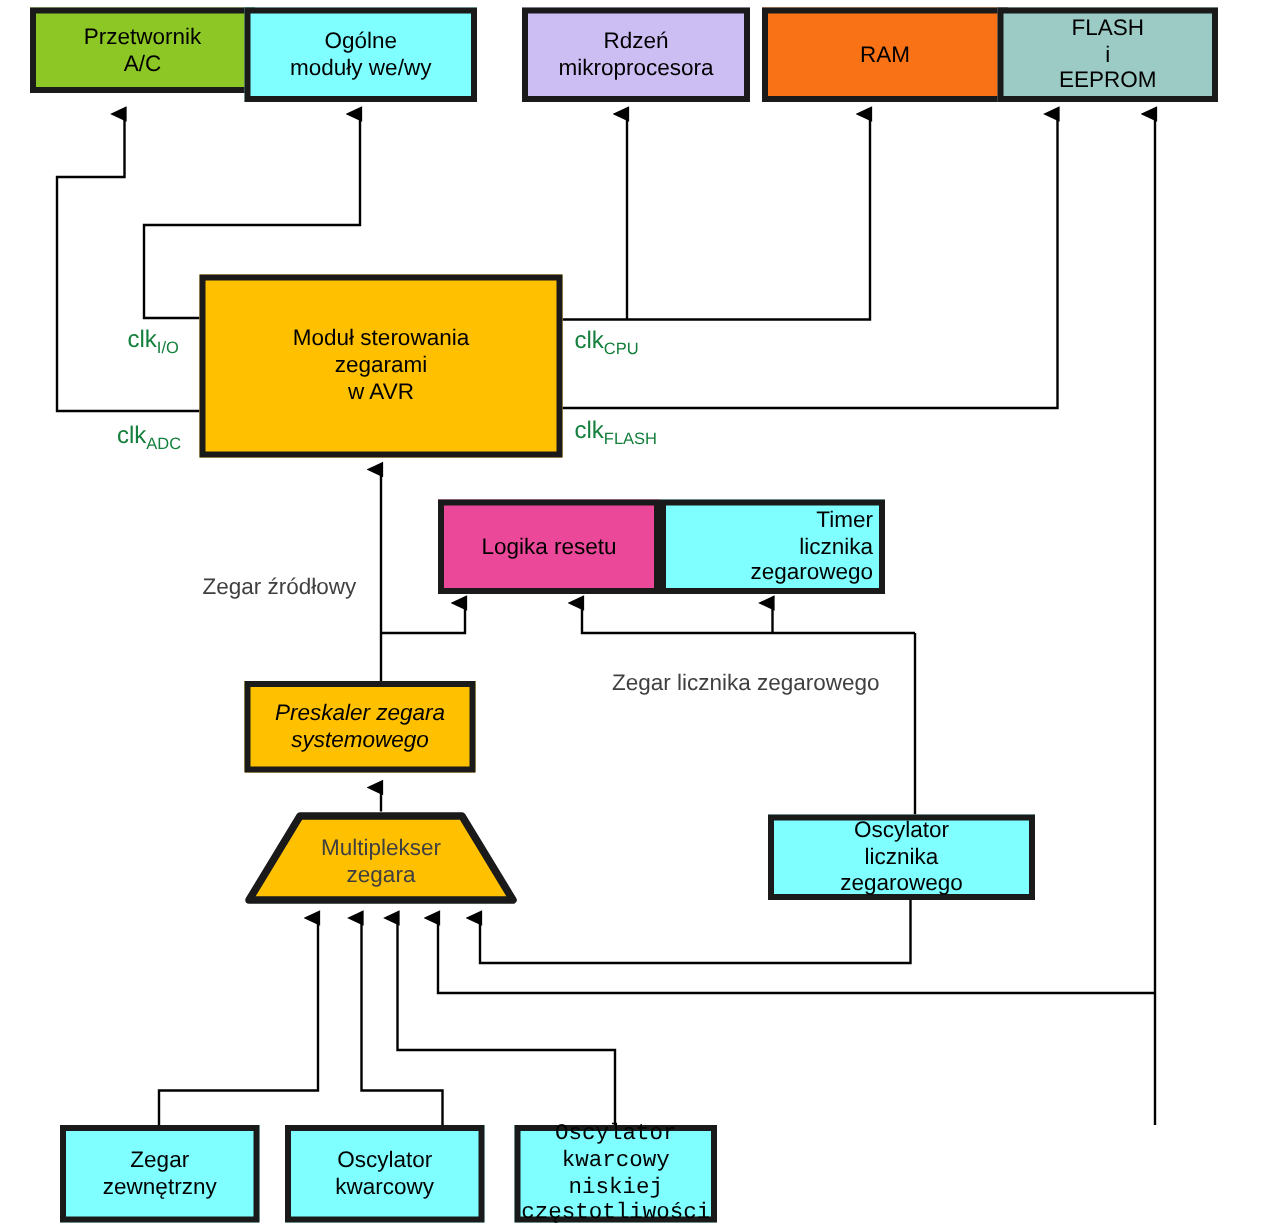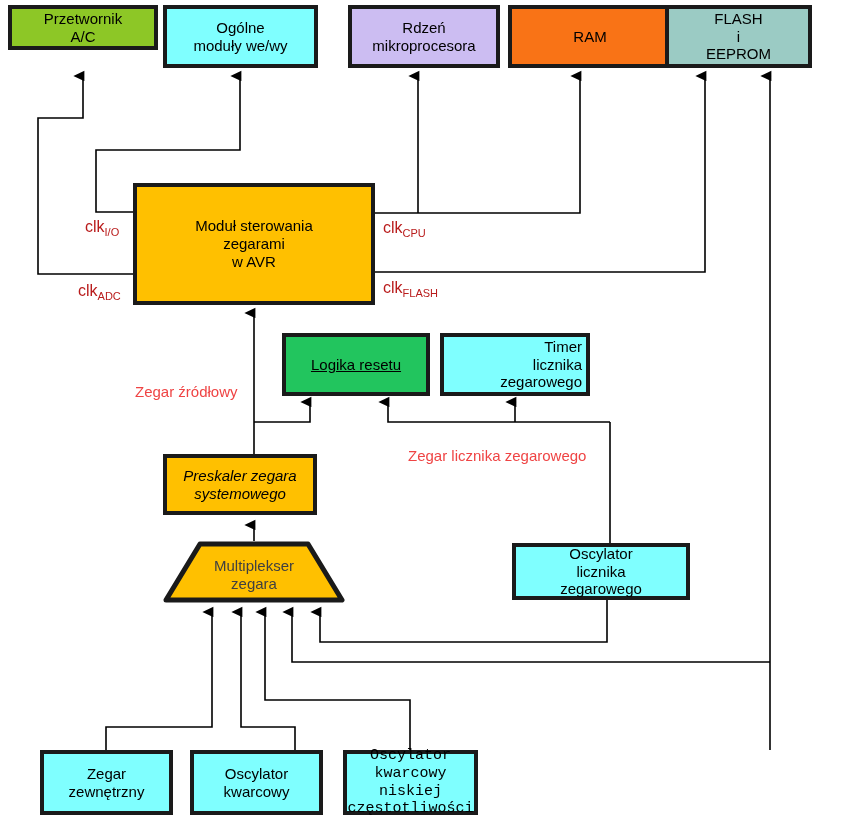--- a/index.html
+++ b/index.html
@@ -6,22 +6,22 @@
   html,body{margin:0;padding:0;background:#ffffff;}
   body{width:853px;height:818px;font-family:"Liberation Sans",sans-serif;overflow:hidden;}
   #stage{position:relative;width:853px;height:818px;background:#fff;}
   svg.layer{position:absolute;left:0;top:0;width:853px;height:818px;}
   .node{position:absolute;box-sizing:border-box;border:4px solid #1a1a1a;display:flex;
         align-items:center;justify-content:center;text-align:center;
         font-size:15px;line-height:1.18;color:#000;padding:2px 4px;}
   .trap{position:absolute;display:flex;align-items:center;justify-content:center;
         text-align:center;font-size:15px;line-height:1.18;color:#404040;}
   .trap .tlabel{position:relative;z-index:2;padding-top:6px;}
-  .edge-label{position:absolute;font-size:15px;color:#ef4444;white-space:nowrap;}
-  .clk{position:absolute;font-size:16px;color:#b91c1c;white-space:nowrap;}
+  .edge-label{position:absolute;font-size:15px;color:#404040;white-space:nowrap;}
+  .clk{position:absolute;font-size:16px;color:#15803d;white-space:nowrap;}
   .clk sub{font-size:11px;}
 </style>
 </head>
 <body>
 
 <div id="stage">
 
   <svg class="layer" viewBox="0 0 853 818">
     <defs>
       <marker id="ah" markerWidth="12" markerHeight="12" refX="5.2" refY="9.6" orient="auto" markerUnits="userSpaceOnUse">
@@ -53,21 +53,21 @@
       <path d="M254,541 L254,525" marker-end="url(#ah)"></path>
 
       <path d="M106,750 L106,727 L212,727 L212,612" marker-end="url(#ah)"></path>
       <path d="M295,750 L295,727 L241,727 L241,612" marker-end="url(#ah)"></path>
       <path d="M410,750 L410,700 L265,700 L265,612" marker-end="url(#ah)"></path>
       <path d="M770,662 L292,662 L292,612" marker-end="url(#ah)"></path>
       <path d="M607,600 L607,642 L320,642 L320,612" marker-end="url(#ah)"></path>
     </g>
   </svg>
 
-  <div class="node" style="left:8px;top:5px;width:150px;height:45px;background:#8DC726;">
+  <div class="node" style="left:20px;top:5px;width:150px;height:57px;background:#8DC726;">
     <span>
       <span>Przetwornik</span><br>
       <span>A/C</span>
     </span>
   </div>
 
   <div class="node" style="left:163px;top:5px;width:155px;height:63px;background:#7FFFFF;">
     <span>
       <span>Ogólne</span><br>
       <span>moduły we/wy</span>
@@ -94,21 +94,21 @@
   </div>
 
   <div class="node" style="left:133px;top:183px;width:242px;height:122px;background:#FFC000;">
     <span>
       <span>Moduł sterowania</span><br>
       <span>zegarami</span><br>
       <span>w AVR</span>
     </span>
   </div>
 
-  <div class="node" style="left:282px;top:333px;width:148px;height:63px;background:#22c55e;text-decoration:underline;">
+  <div class="node" style="left:292px;top:333px;width:148px;height:63px;background:#ec4899;">
     <span>Logika resetu</span>
   </div>
 
   <div class="node" style="left:440px;top:333px;width:150px;height:63px;background:#7FFFFF;text-align:right;">
     <span>
       <span>Timer</span><br>
       <span>licznika zegarowego</span>
     </span>
   </div>
 

